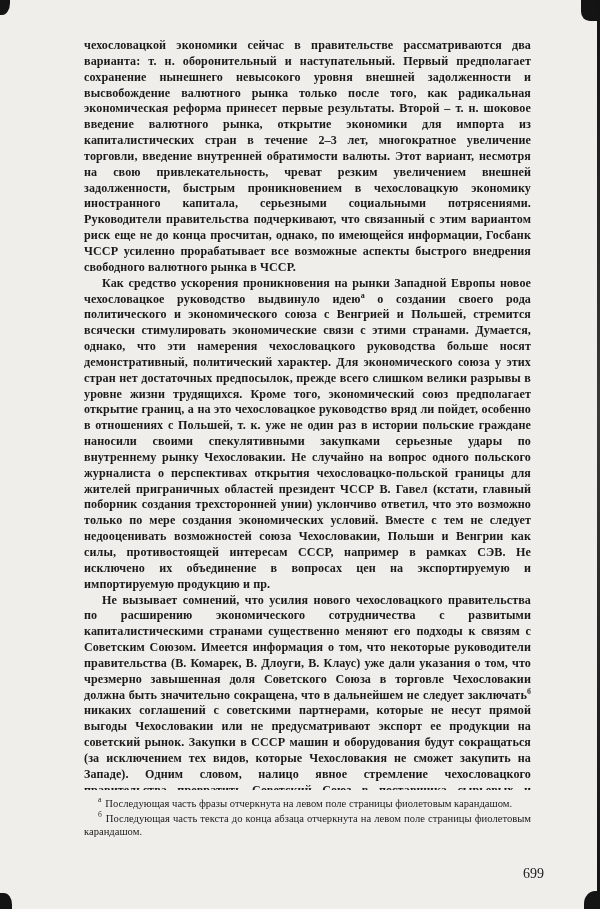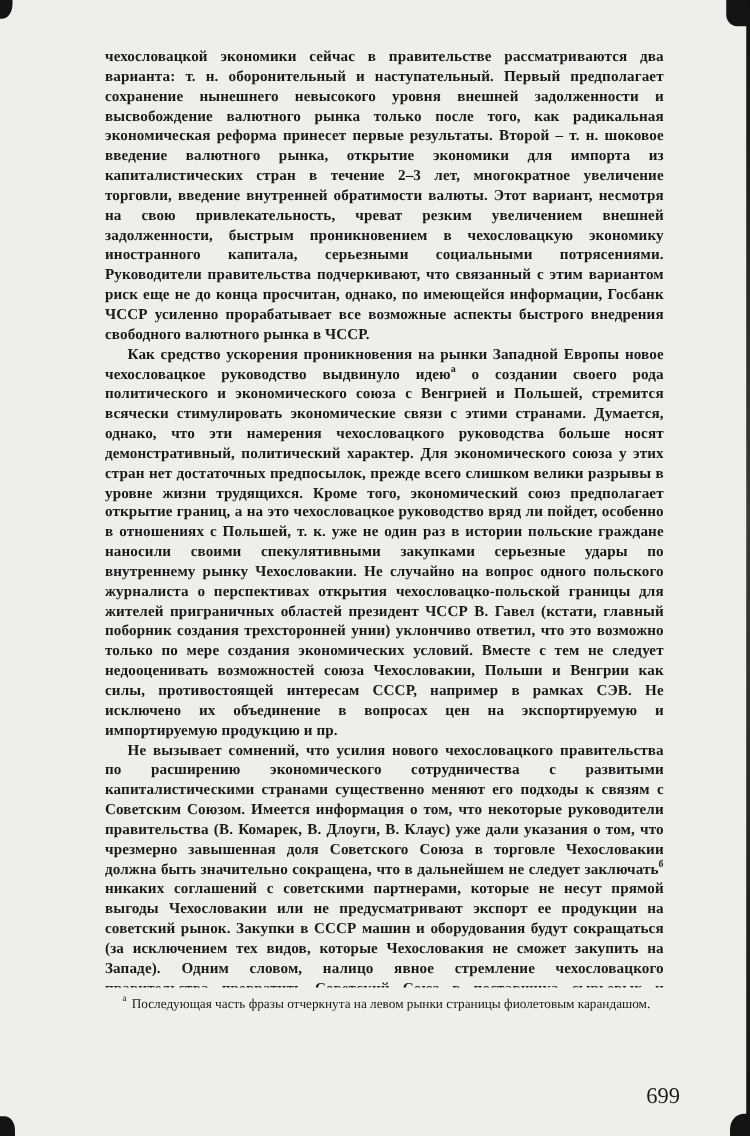--- a/index.html
+++ b/index.html
@@ -77,21 +77,21 @@
   .fn sup {
     font-size: 7.5px;
     line-height: 0;
     margin-right: 4px;
   }
   
   .page-number {
     position: absolute;
     right: 56px;
     top: 866px;
-    font-size: 18px;
+    font-size: 14px;
     color: #1a1a1a;
   }
 </style>
 </head>
 <body>
 
 <div class="page">
 
   <div class="artifact a-tl"></div>
   <div class="artifact a-tr"></div>
@@ -99,18 +99,19 @@
   <div class="artifact a-bl"></div>
   <div class="artifact a-br"></div>
 
   <div class="content">
     <p class="para"><span>чехословацкой экономики сейчас в правительстве рассматриваются два варианта: т. н. оборонительный и наступательный. Первый предполагает сохранение нынешнего невысокого уровня внешней задолженности и высвобождение валютного рынка только после того, как радикальная экономическая реформа принесет первые результаты. Второй – т. н. шоковое введение валютного рынка, открытие экономики для импорта из капиталистических стран в течение 2–3 лет, многократное увеличение торговли, введение внутренней обратимости валюты. Этот вариант, несмотря на свою привлекательность, чреват резким увеличением внешней задолженности, быстрым проникновением в чехословацкую экономику иностранного капитала, серьезными социальными потрясениями. Руководители правительства подчеркивают, что связанный с этим вариантом риск еще не до конца просчитан, однако, по имеющейся информации, Госбанк ЧССР усиленно прорабатывает все возможные аспекты быстрого внедрения свободного валютного рынка в ЧССР.</span><sup class="fnref"></sup><span></span></p>
     <p class="para indented"><span>Как средство ускорения проникновения на рынки Западной Европы новое чехословацкое руководство выдвинуло идею</span><sup class="fnref">а</sup><span> о создании своего рода политического и экономического союза с Венгрией и Польшей, стремится всячески стимулировать экономические связи с этими странами. Думается, однако, что эти намерения чехословацкого руководства больше носят демонстративный, политический характер. Для экономического союза у этих стран нет достаточных предпосылок, прежде всего слишком велики разрывы в уровне жизни трудящихся. Кроме того, экономический союз предполагает открытие границ, а на это чехословацкое руководство вряд ли пойдет, особенно в отношениях с Польшей, т. к. уже не один раз в истории польские граждане наносили своими спекулятивными закупками серьезные удары по внутреннему рынку Чехословакии. Не случайно на вопрос одного польского журналиста о перспективах открытия чехословацко-польской границы для жителей приграничных областей президент ЧССР В. Гавел (кстати, главный поборник создания трехсторонней унии) уклончиво ответил, что это возможно только по мере создания экономических условий. Вместе с тем не следует недооценивать возможностей союза Чехословакии, Польши и Венгрии как силы, противостоящей интересам СССР, например в рамках СЭВ. Не исключено их объединение в вопросах цен на экспортируемую и импортируемую продукцию и пр.</span></p>
     <p class="para indented"><span>Не вызывает сомнений, что усилия нового чехословацкого правительства по расширению экономического сотрудничества с развитыми капиталистическими странами существенно меняют его подходы к связям с Советским Союзом. Имеется информация о том, что некоторые руководители правительства (В. Комарек, В. Длоуги, В. Клаус) уже дали указания о том, что чрезмерно завышенная доля Советского Союза в торговле Чехословакии должна быть значительно сокращена, что в дальнейшем не следует заключать</span><sup class="fnref">б</sup><span> никаких соглашений с советскими партнерами, которые не несут прямой выгоды Чехословакии или не предусматривают экспорт ее продукции на советский рынок. Закупки в СССР машин и оборудования будут сокращаться (за исключением тех видов, которые Чехословакия не сможет закупить на Западе). Одним словом, налицо явное стремление чехословацкого правительства превратить Советский Союз в поставщика сырьевых и топливно-энергетических ресурсов в ЧССР, поскольку их приобретение на Западе или невозможно, или чревато значительными валютными затратами.</span></p>
   </div>
 
   <div class="footnotes">
-    <p class="fn"><sup>а</sup><span>Последующая часть фразы отчеркнута на левом рынки страницы фиолетовым карандашом.</span></p>
+    <p class="fn"><sup>а</sup><span>Последующая часть фразы отчеркнута на левом поле страницы фиолетовым карандашом.</span></p>
+    <p class="fn"><sup>б</sup><span>Последующая часть текста до конца абзаца отчеркнута на левом поле страницы фиолетовым карандашом.</span></p>
   </div>
 
   <div class="page-number">699</div>
 
 </div>
 
 </body></html>

